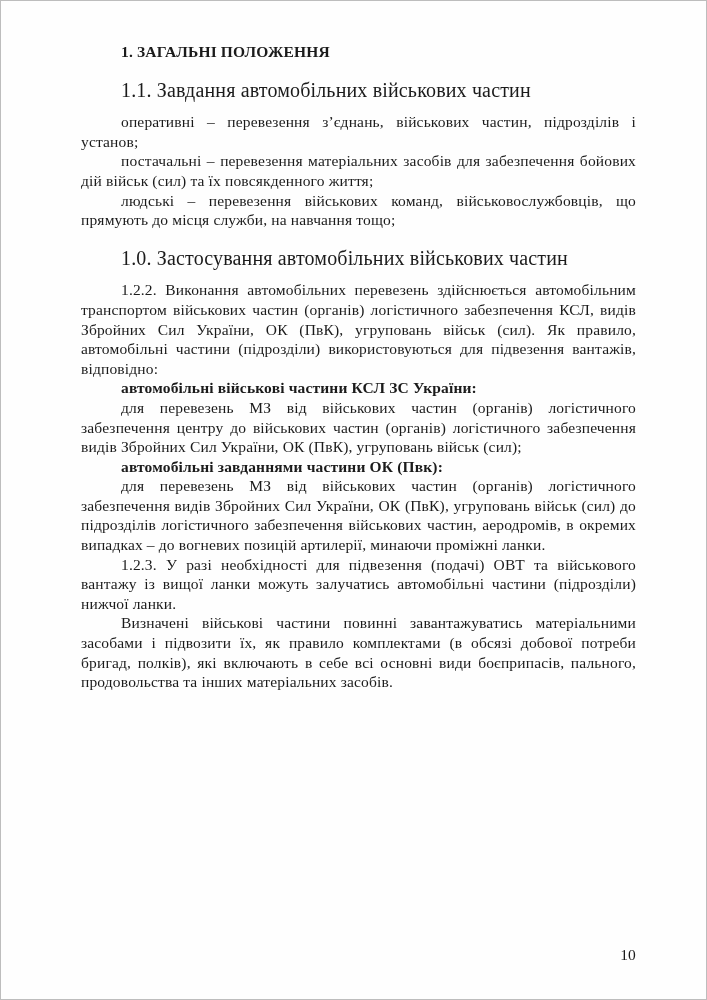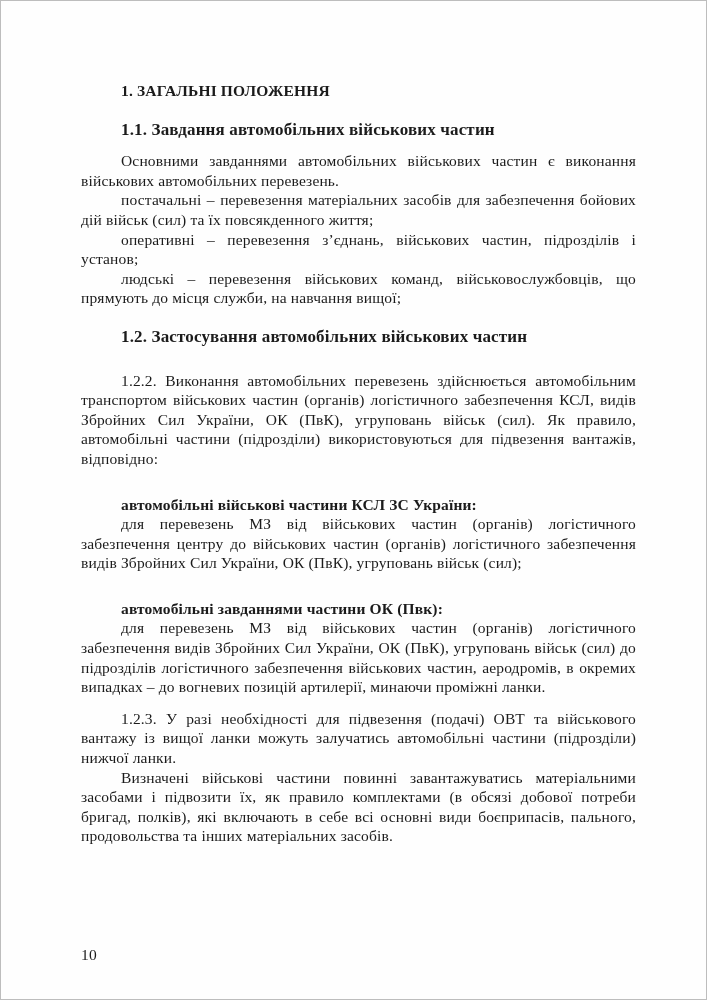--- a/index.html
+++ b/index.html
@@ -8,83 +8,81 @@
     background: #e9e9e9;
   }
   .page {
     position: relative;
     width: 707px;
     height: 1000px;
     margin: 0 auto;
     background: #fefefe;
     border: 1px solid #bdbdbd;
     box-sizing: border-box;
-    padding: 80px 70px 34px 80px;
+    padding: 41px 70px 34px 80px;
     display: flex;
     flex-direction: column;
     font-family: "Liberation Serif", serif;
     font-size: 15.5px;
     line-height: 19.6px;
     color: #1b1b1b;
     letter-spacing: 0.01em;
   }
   .chapter-heading {
     font-size: 15.5px;
     font-weight: bold;
     margin: 0 0 19px 0;
     text-indent: 40px;
   }
   .section-heading {
-    font-size: 17px;
-    font-weight: bold;
+    font-size: 20px;
+    font-weight: normal;
     margin: 0 0 12px 0;
     text-indent: 40px;
   }
   .section-heading.gap-above {
     margin-top: 19px;
   }
   .para {
     margin: 0;
     text-indent: 40px;
     text-align: justify;
   }
   .para.bold {
     font-weight: bold;
-    margin-top: 26px;
   }
   .para.gap-above {
-    margin-top: 12px;
+    margin-top: 0;
     font-family: Liberation Serif, serif;
   }
   .footer {
     margin-top: auto;
-    text-align: left;
+    text-align: right;
     line-height: 20px;
   }
 </style>
 </head>
 <body>
 
 <div class="page">
 
   <h1 class="chapter-heading">1. ЗАГАЛЬНІ ПОЛОЖЕННЯ</h1>
 
   <h2 class="section-heading">1.1. Завдання автомобільних військових частин</h2>
 
-  <p class="para">Основними завданнями автомобільних військових частин є виконання військових автомобільних перевезень.</p>
 
+
+  <p class="para">оперативні – перевезення з’єднань, військових частин, підрозділів і установ;</p>
 
   <p class="para">постачальні – перевезення матеріальних засобів для забезпечення бойових дій військ (сил) та їх повсякденного життя;</p>
 
-  <p class="para">оперативні – перевезення з’єднань, військових частин, підрозділів і установ;</p>
-
-  <p class="para">людські – перевезення військових команд, військовослужбовців, що прямують до місця служби, на навчання вищої;</p>
+  <p class="para">людські – перевезення військових команд, військовослужбовців, що прямують до місця служби, на навчання тощо;</p>
 
 
-  <h2 class="section-heading gap-above">1.2. Застосування автомобільних військових частин</h2>
+  <h2 class="section-heading gap-above">1.0. Застосування автомобільних військових частин</h2>
 
 
   <p class="para gap-above">1.2.2. Виконання автомобільних перевезень здійснюється автомобільним транспортом військових частин (органів) логістичного забезпечення КСЛ, видів Збройних Сил України, ОК (ПвК), угруповань військ (сил). Як правило, автомобільні частини (підрозділи) використовуються для підвезення вантажів, відповідно:</p>
 
   <p class="para bold">автомобільні військові частини КСЛ ЗС України:</p>
 
   <p class="para">для перевезень МЗ від військових частин (органів) логістичного забезпечення центру до військових частин (органів) логістичного забезпечення видів Збройних Сил України, ОК (ПвК), угруповань військ (сил);</p>
 
   <p class="para bold">автомобільні завданнями частини ОК (Пвк):</p>
 

